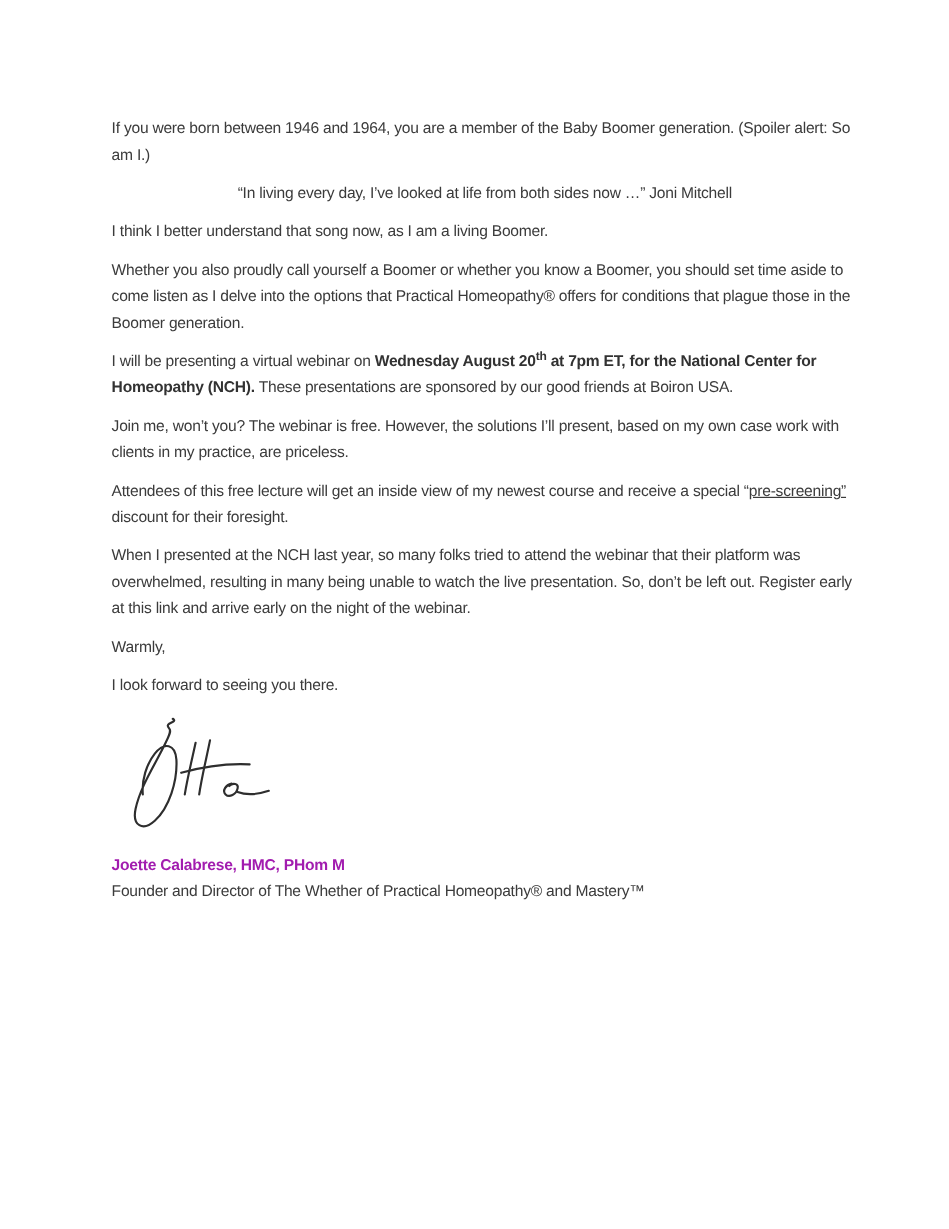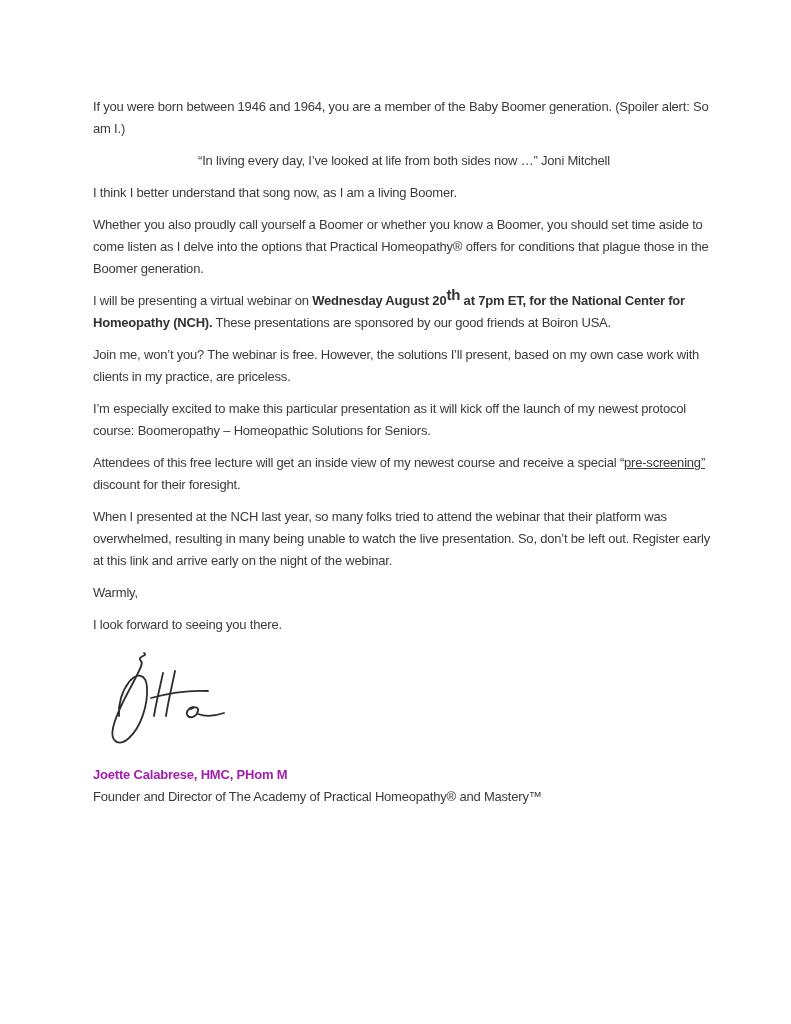--- a/index.html
+++ b/index.html
@@ -33,21 +33,21 @@
     text-align: center;
   }
   .b {
     font-weight: bold;
     color: #323232;
   }
   .u {
     text-decoration: underline;
   }
   sup {
-    font-size: 15px;
+    font-size: 10px;
     line-height: 0;
     vertical-align: super;
   }
   .signature-block {
     margin: 10px 0 16px 4px;
     width: 140px;
     height: 102px;
   }
   .signature-block svg {
     display: block;
@@ -74,21 +74,20 @@
 <div class="page">
   <div class="content">
 
     <div>
         <p class="para body"><span>If you were born between 1946 and 1964, you are a member of the Baby Boomer generation. (Spoiler alert: So am I.)</span></p>
         <p class="para quote"><span>“In living every day, I’ve looked at life from both sides now …” Joni Mitchell</span></p>
         <p class="para body"><span>I think I better understand that song now, as I am a living Boomer.</span></p>
         <p class="para body"><span>Whether you also proudly call yourself a Boomer or whether you know a Boomer, you should set time aside to come listen as I delve into the options that Practical Homeopathy® offers for conditions that plague those in the Boomer generation.</span></p>
         <p class="para body"><span>I will be presenting a virtual webinar on </span><span class="b">Wednesday August 20</span><sup class="b">th</sup><span class="b"> at 7pm ET, for the National Center for Homeopathy (NCH).</span><span> These presentations are sponsored by our good friends at Boiron USA.</span></p>
         <p class="para body"><span>Join me, won’t you? The webinar is free. However, the solutions I’ll present, based on my own case work with clients in my practice, are priceless.</span></p>
-        <p class="para body"><span>I’m especially excited to make this particular presentation as it will kick off the launch of my newest protocol course: Boomeropathy – Homeopathic Solutions for Seniors.</span></p>
         <p class="para body"><span>Attendees of this free lecture will get an inside view of my newest course and receive a special “</span><span class="u">pre-screening”</span><span> discount for their foresight.</span></p>
         <p class="para body"><span>When I presented at the NCH last year, so many folks tried to attend the webinar that their platform was overwhelmed, resulting in many being unable to watch the live presentation. So, don’t be left out. Register early at this link and arrive early on the night of the webinar.</span></p>
         <p class="para body"><span>Warmly,</span></p>
         <p class="para body"><span>I look forward to seeing you there.</span></p>
       </div>
 
     <div class="signature-block">
       <svg viewBox="0 0 140 102" xmlns="http://www.w3.org/2000/svg">
         <g fill="none" stroke="#2e2e2e" stroke-width="1.8" stroke-linecap="round" stroke-linejoin="round">
           <path d="M47,7 c5,3 -8,3 -3,8 c2,2 0,6 -3,12 c-8,17 -21,36 -25,55 c-3,14 6,19 16,10 c12,-11 19,-33 18,-51 c-1,-13 -10,-15 -18,-5 c-7,9 -11,22 -10,34"></path>
@@ -96,17 +95,17 @@
           <path d="M78,25 c-3,15 -7,31 -9,45"></path>
           <path d="M54,52 c18,-5 38,-8 57,-7"></path>
           <path d="M96,61 c-5,1 -8,6 -5,9 c3,3 9,0 10,-5 c1,-4 -4,-5 -7,-2"></path>
           <path d="M101,68 c8,3 17,2 26,-1"></path>
         </g>
       </svg>
     </div>
 
     <div class="signoff">
       <span class="line name">Joette Calabrese, HMC, PHom M</span>
-      <span class="line title">Founder and Director of The Academy of Practical Homeopathy® and Mastery™</span>
+      <span class="line title">Founder and Director of The Whether of Practical Homeopathy® and Mastery™</span>
     </div>
 
   </div>
 </div>
 
 </body></html>

